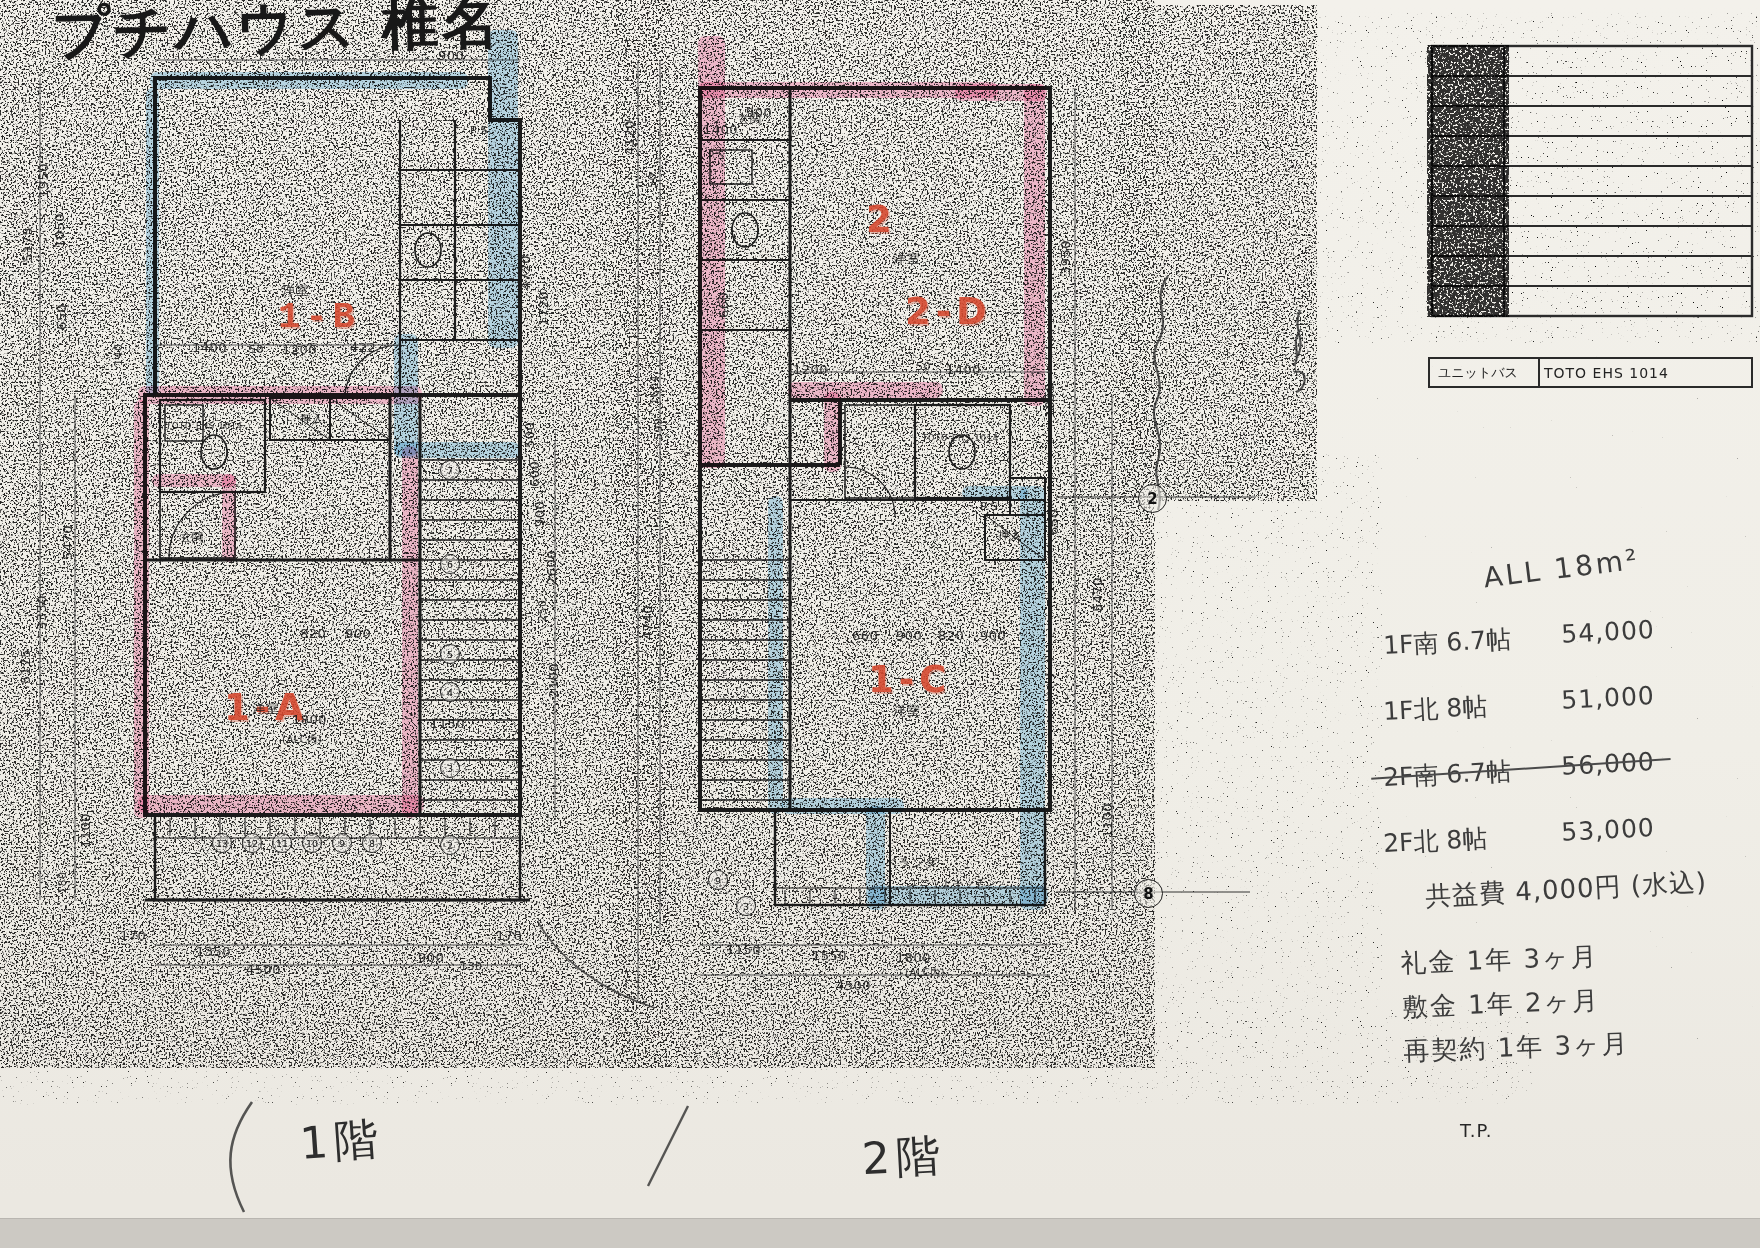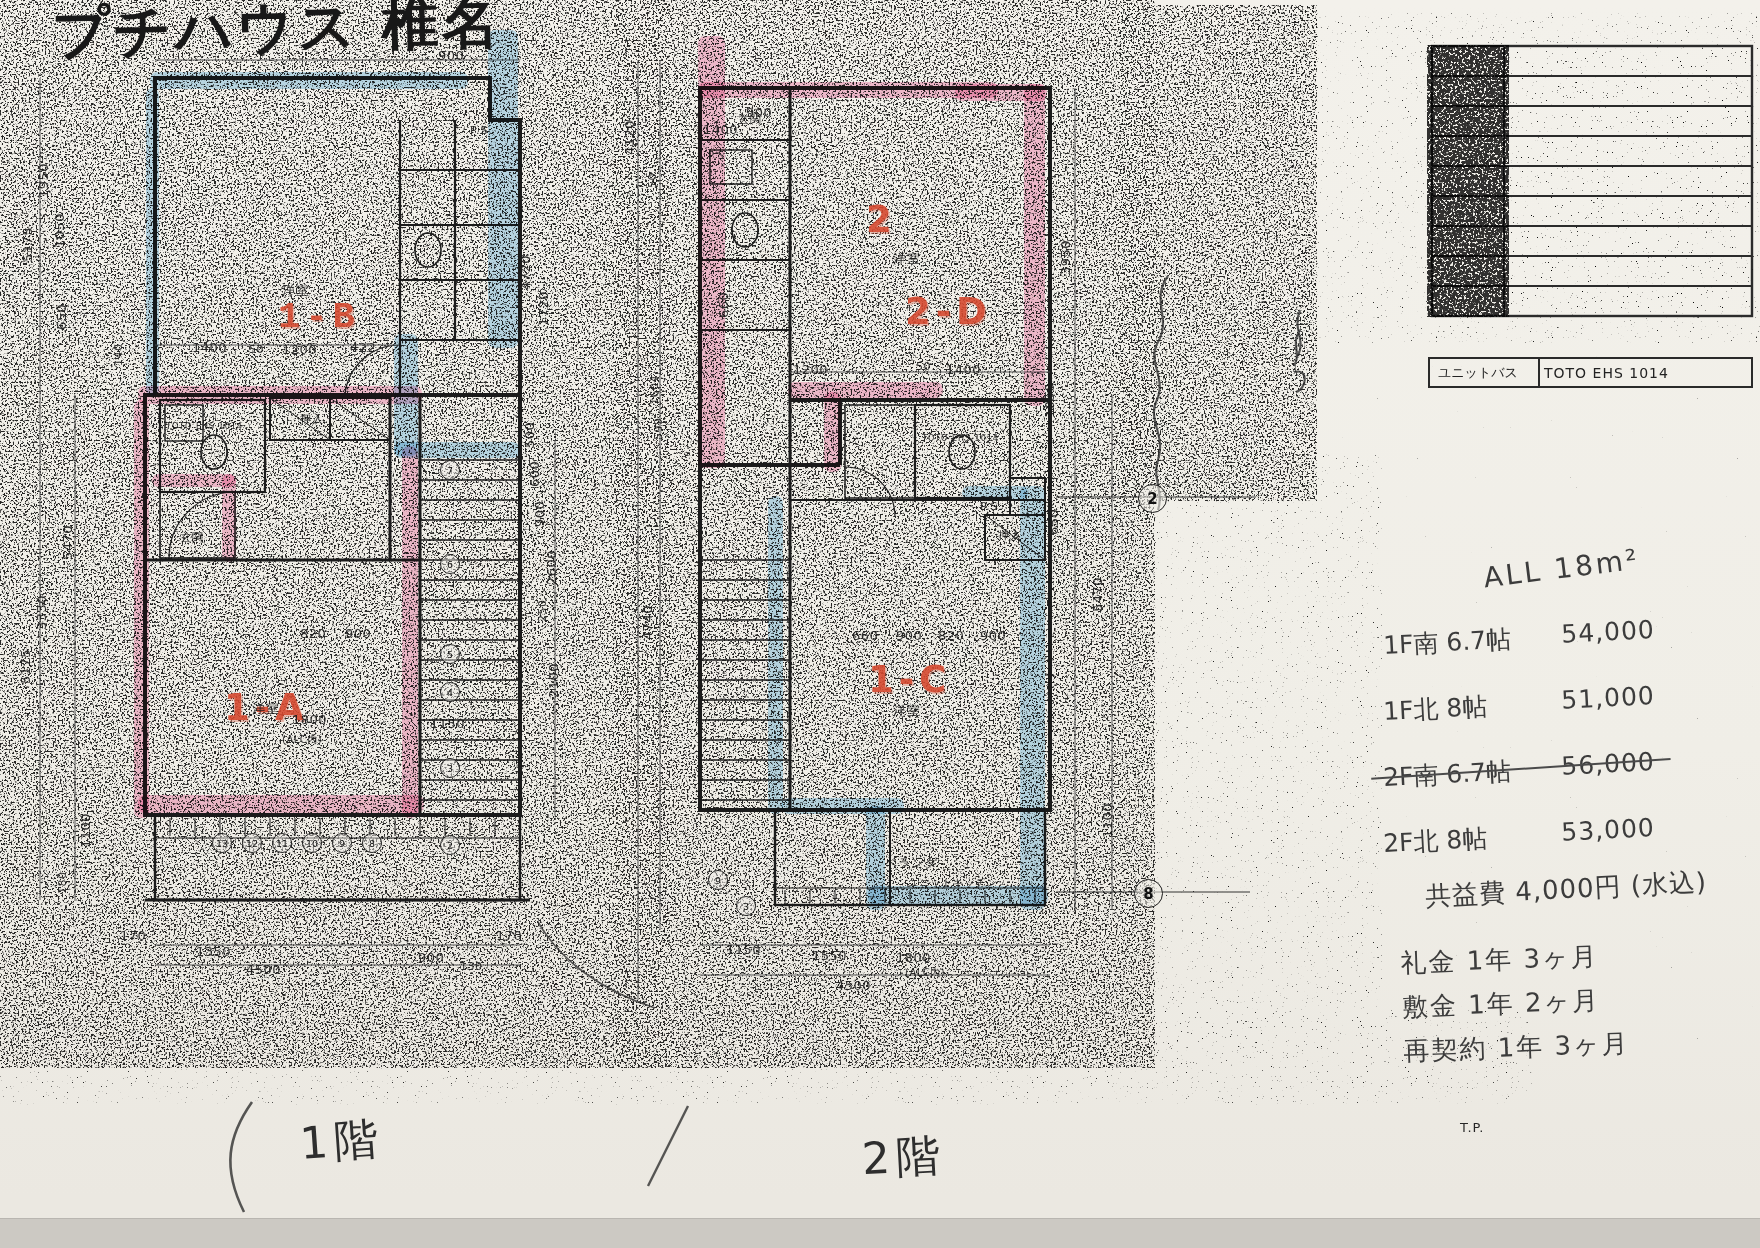--- a/index.html
+++ b/index.html
@@ -199,21 +199,21 @@
       <span class="ann room" style="left: 998px; top: 528px; font-size: 11px;">押入</span>
       <span class="ann room" style="left: 180px; top: 530px; font-size: 11px;">玄関</span>
       <span class="ann room" style="left: 738px; top: 112px; font-size: 11px;">玄関</span>
       <span class="ann room" style="left: 470px; top: 124px; font-size: 11px;">P.S.</span>
       <span class="ann room" style="left: 708px; top: 150px; font-size: 10px;">P.S.</span>
       <span class="ann room" style="left: 980px; top: 500px; font-size: 11px;">P.S.</span>
       <span class="ann room" style="left: 885px; top: 855px; font-size: 12px;">ベランダ</span>
       <span class="ann room" style="left: 908px; top: 876px; font-size: 10px;">ユニットキッチン</span>
       <span class="ann room" style="left: 166px; top: 422px; font-size: 8px;">TOTO EHS 1014</span>
       <span class="ann room" style="left: 922px; top: 434px; font-size: 8px;">TOTO EHS 1014</span>
-      <span class="ann room" style="left: 1460px; top: 1120px; font-size: 13px;">T.P.</span>
+      <span class="ann room" style="left: 1460px; top: 1120px; font-size: 18px;">T.P.</span>
       <span class="ann dim" style="left: 438px; top: 48px;">900</span>
       <span class="ann dim" style="left: 36px; top: 198px; transform: rotate(-90deg);">1950</span>
       <span class="ann dim" style="left: 52px; top: 248px; transform: rotate(-90deg);">1050</span>
       <span class="ann dim" style="left: 20px; top: 262px; transform: rotate(-90deg);">5175</span>
       <span class="ann dim" style="left: 54px; top: 330px; transform: rotate(-90deg);">650</span>
       <span class="ann dim" style="left: 192px; top: 340px;">1400</span>
       <span class="ann dim" style="left: 249px; top: 343px; font-size: 11px;">50</span>
       <span class="ann dim" style="left: 282px; top: 342px;">1200</span>
       <span class="ann dim" style="left: 350px; top: 340px;">422</span>
       <span class="ann dim" style="left: 112px; top: 366px; font-size: 11px; transform: rotate(-90deg);">140</span>

